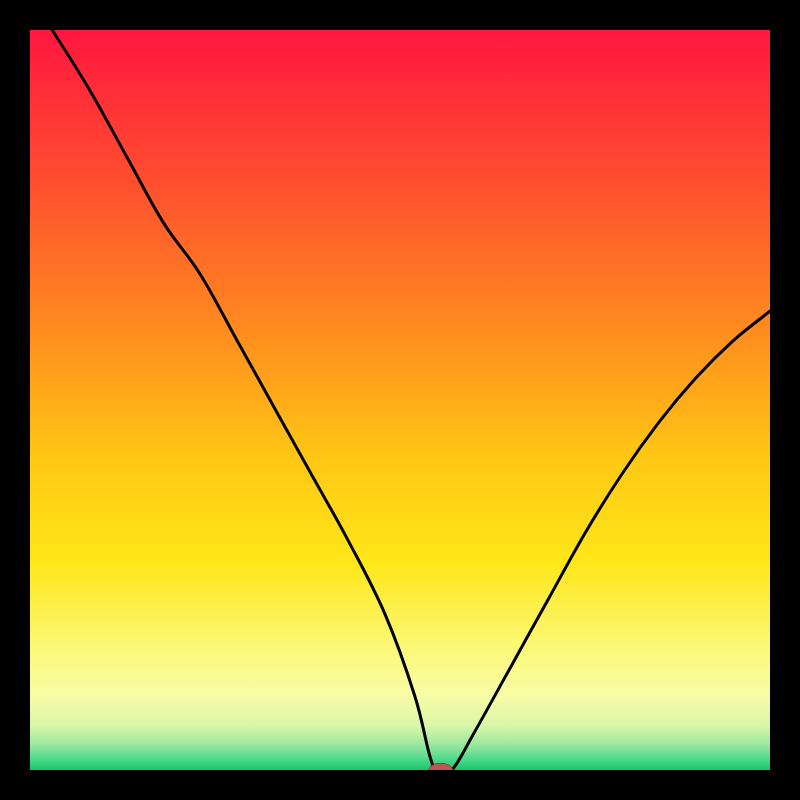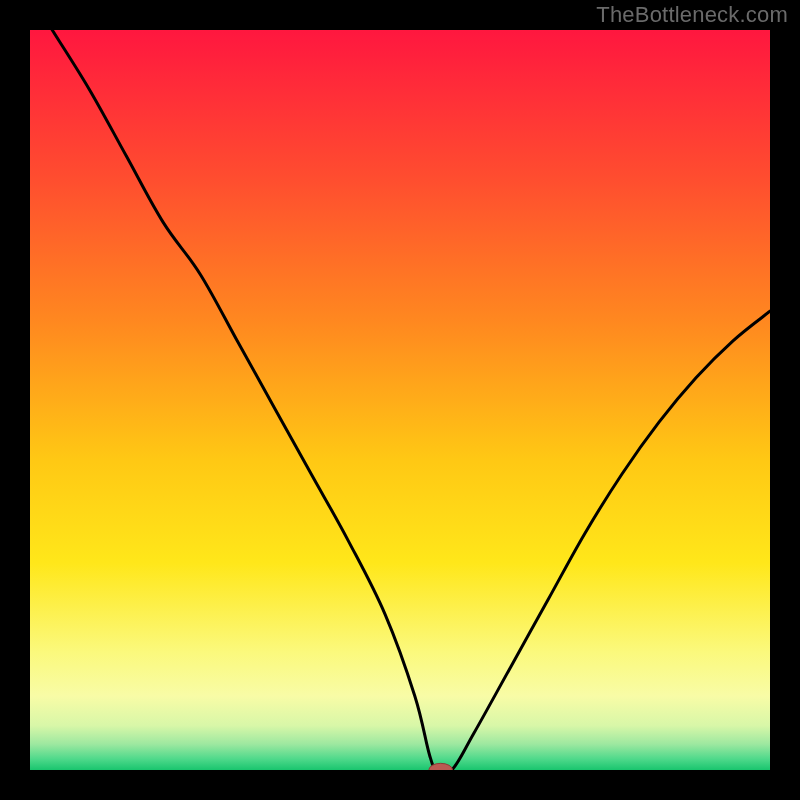--- a/index.html
+++ b/index.html
@@ -37,21 +37,20 @@
     height: 740px;
   }
   svg {
     display: block;
   }
 </style>
 </head>
 <body>
 
 <div class="frame">
-  <div class="watermark">TheBottleneck.com</div>
 
   <div class="plot">
     <svg id="chart-svg" width="740" height="740" viewBox="0 0 740 740">
       <defs>
         <linearGradient id="bg-grad" x1="0" y1="0" x2="0" y2="1">
             <stop offset="0.00%" stop-color="#ff173f"></stop>
             <stop offset="20.00%" stop-color="#ff4d2f"></stop>
             <stop offset="40.00%" stop-color="#ff8a1f"></stop>
             <stop offset="58.00%" stop-color="#ffc814"></stop>
             <stop offset="72.00%" stop-color="#ffe71a"></stop>

